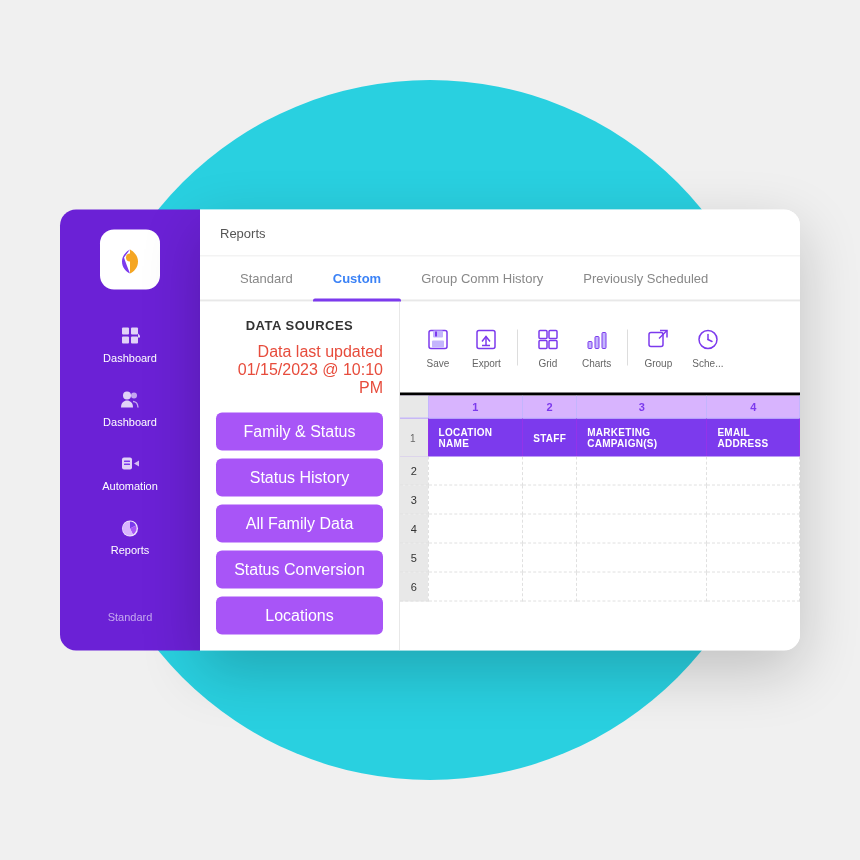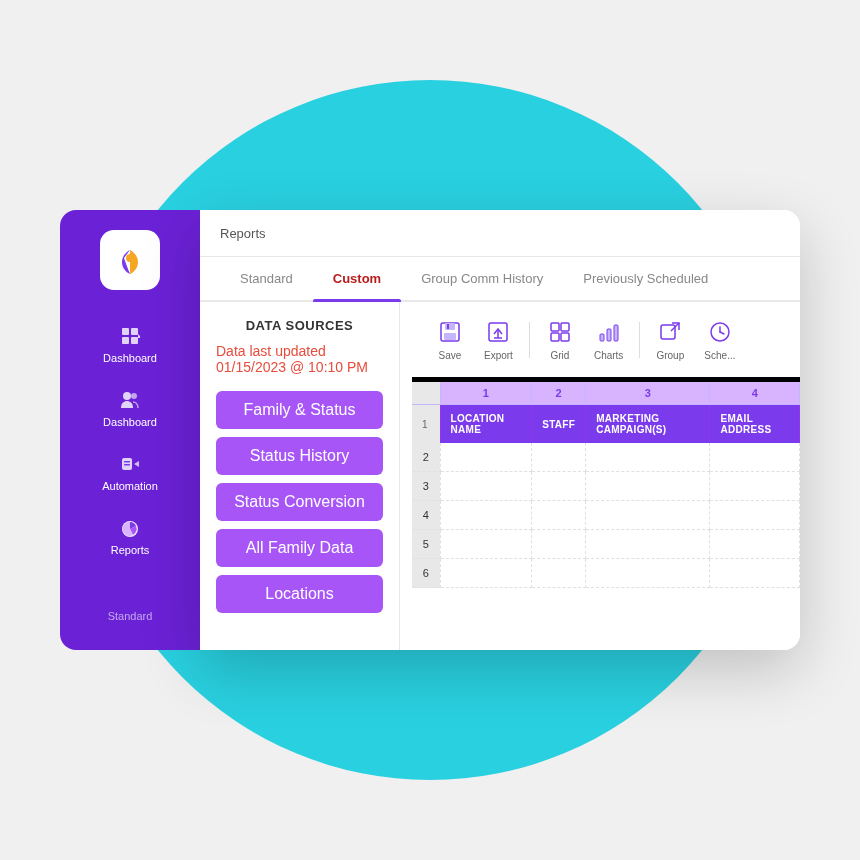--- a/index.html
+++ b/index.html
@@ -137,41 +137,40 @@
     .tab {
       padding: 14px 20px;
       font-size: 13px;
       color: #888;
       cursor: pointer;
       position: relative;
       white-space: nowrap;
     }
 
     .tab.active {
-      color: #b91c1c;
+      color: #3b82f6;
       font-weight: 600;
     }
 
     .tab.active::after {
       content: '';
       position: absolute;
       bottom: -2px;
       left: 0;
       right: 0;
       height: 3px;
       background: #7c3aed;
       border-radius: 2px 2px 0 0;
     }
 
     
     .content-area {
       display: flex;
       flex: 1;
       overflow: hidden;
-      gap: 12px;
     }
 
     
     .data-sources-panel {
       width: 200px;
       border-right: 1px solid #e8e8e8;
       padding: 16px;
       display: flex;
       flex-direction: column;
       gap: 8px;
@@ -181,23 +180,23 @@
     .data-sources-title {
       font-size: 13px;
       font-weight: 700;
       color: #333;
       text-align: center;
       letter-spacing: 0.5px;
       margin-bottom: 2px;
     }
 
     .data-last-updated {
-      font-size: 14px;
+      font-size: 16px;
       color: #e74c3c;
-      text-align: left;
+      text-align: right;
       margin-bottom: 8px;
     }
 
     .source-btn {
       background: #a855f7;
       color: white;
       border: none;
       border-radius: 6px;
       padding: 10px 8px;
       font-size: 16px;
@@ -212,22 +211,22 @@
       flex: 1;
       display: flex;
       flex-direction: column;
       background: white;
     }
 
     
     .toolbar {
       display: flex;
       align-items: center;
-      padding: 12px 16px;
-      border-bottom: 5px solid #000000;
+      padding: 20px 16px;
+      border-bottom: 3px solid #000000;
       gap: 4px;
     }
 
     .toolbar-divider {
       width: 1px;
       height: 36px;
       background: #ddd;
       margin: 0 4px;
     }
 
@@ -416,22 +415,22 @@
     </div>
 
     <div class="content-area">
 
       <div class="data-sources-panel">
         <div class="data-sources-title">DATA SOURCES</div>
         <div class="data-last-updated">Data last updated 01/15/2023 @ 10:10 PM</div>
 
         <button class="source-btn">Family &amp; Status</button>
         <button class="source-btn">Status History</button>
+        <button class="source-btn">All Family Data</button>
         <button class="source-btn">Status Conversion</button>
-        <button class="source-btn">All Family Data</button>
         <button class="source-btn">Locations</button>
       </div>
 
       <div class="grid-panel">
 
         <div class="toolbar">
 
           <div class="toolbar-btn">
             <div class="toolbar-icon">
               <svg width="24" height="24" viewBox="0 0 24 24" fill="none">

